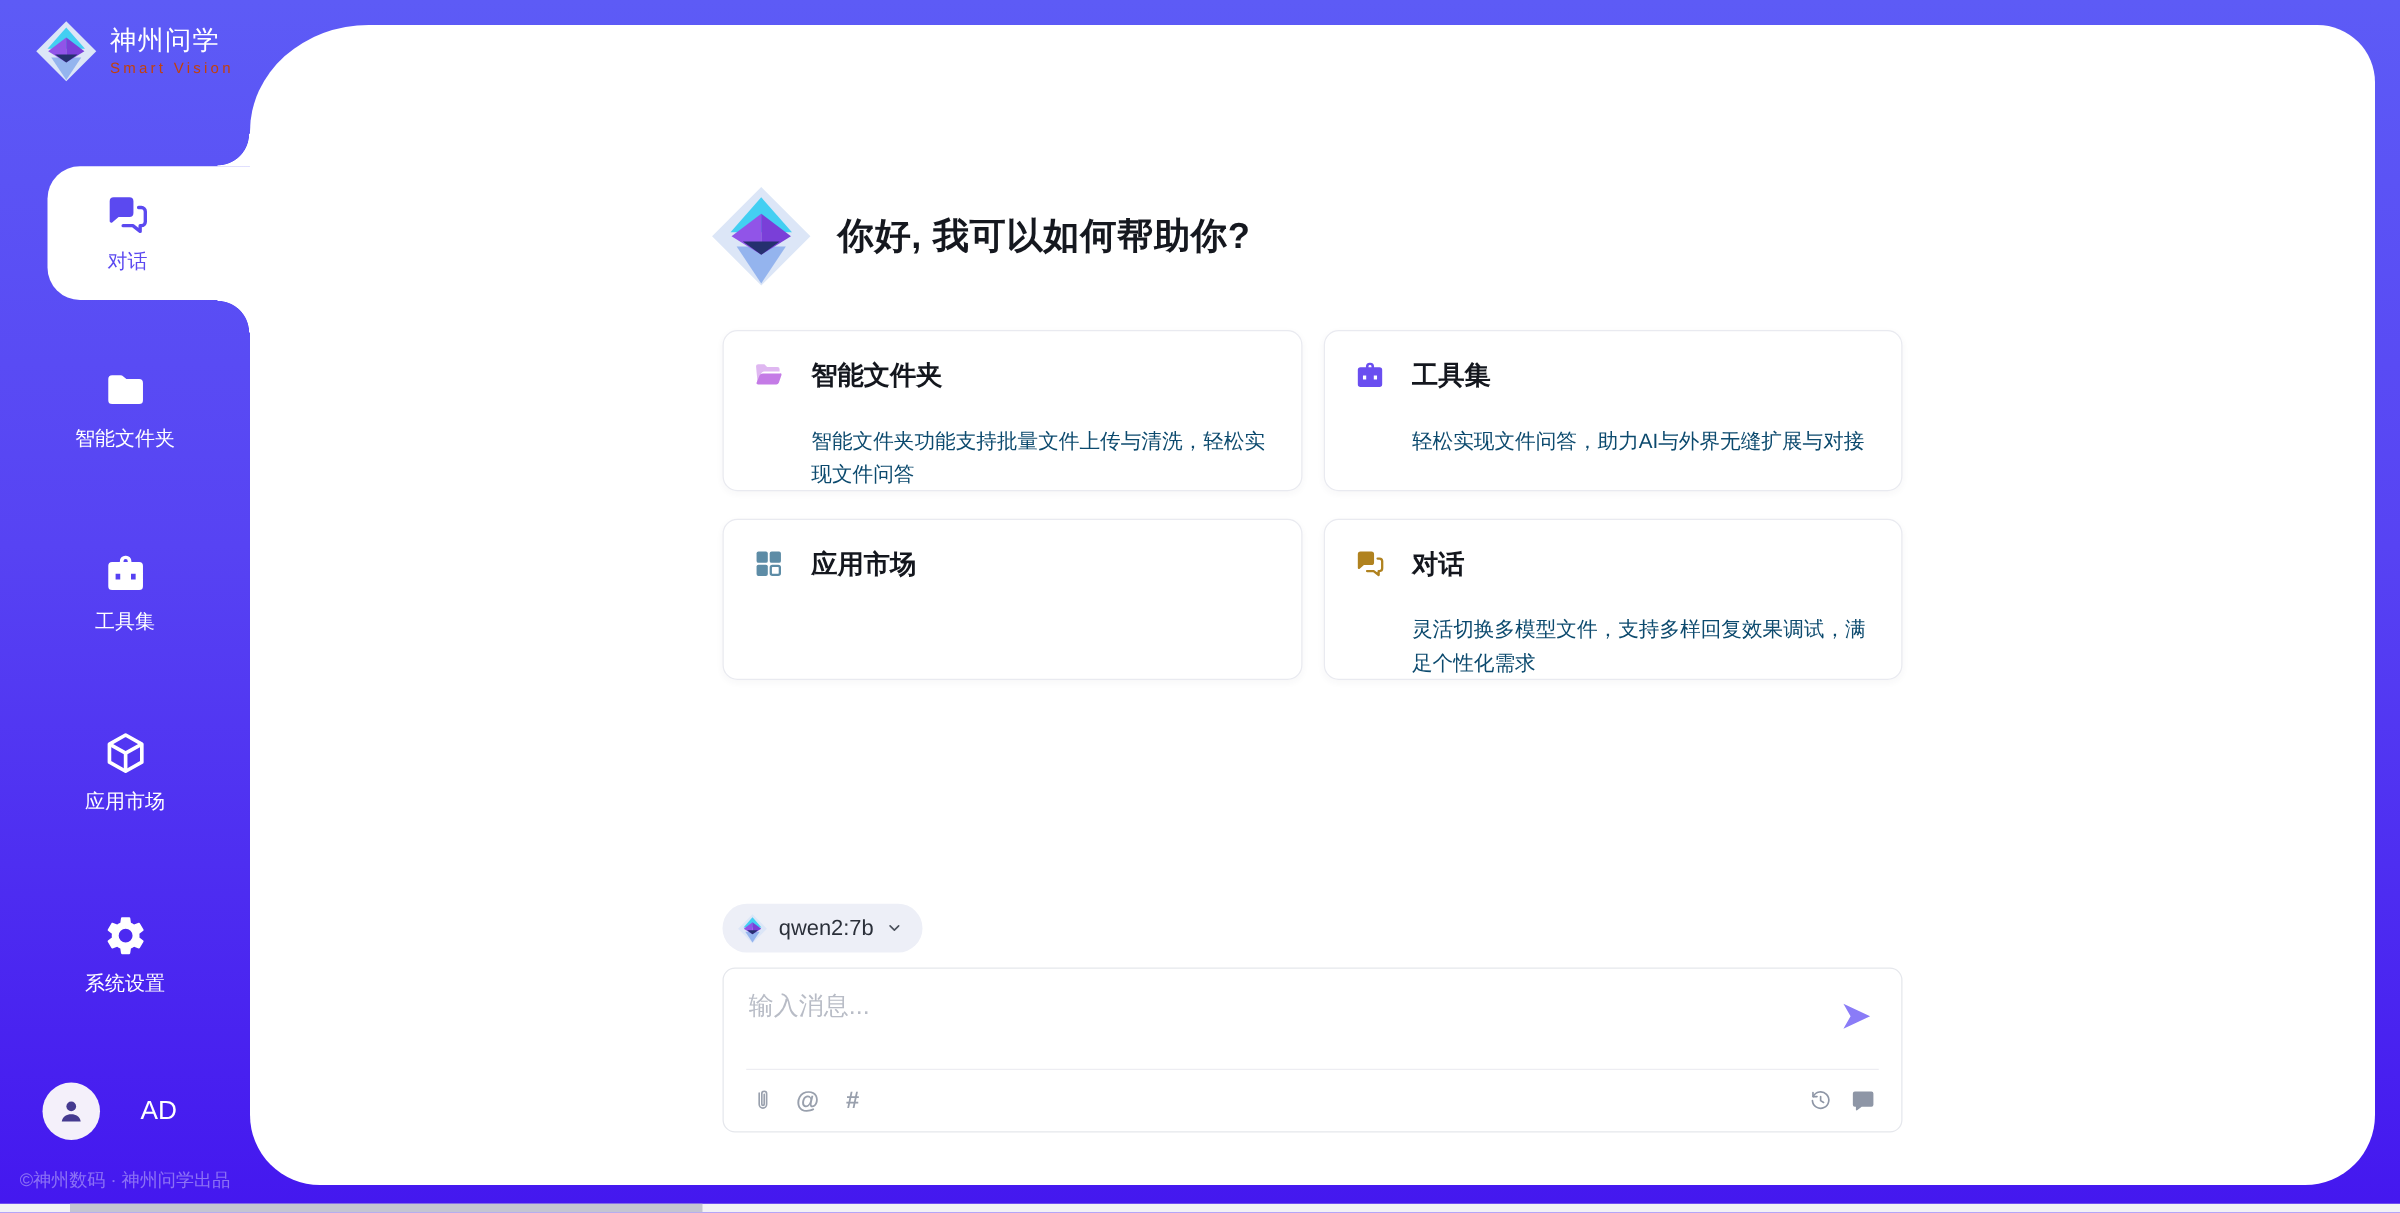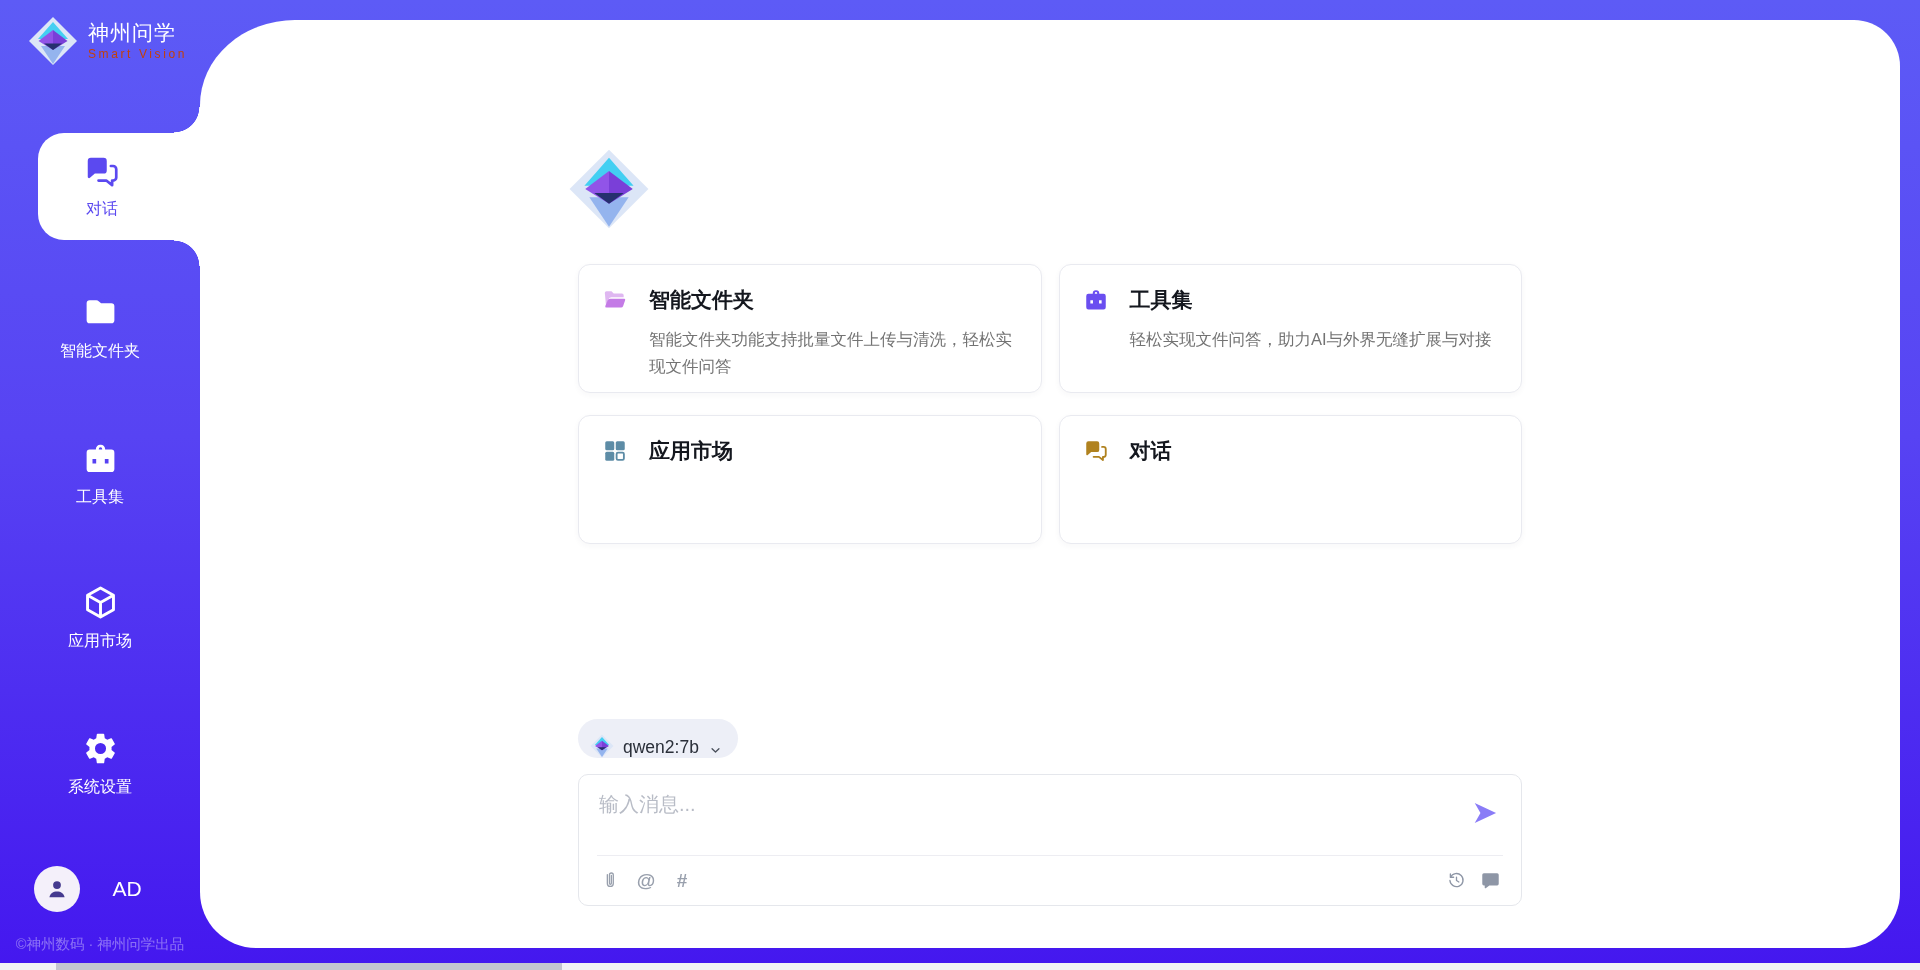--- a/index.html
+++ b/index.html
@@ -55,24 +55,24 @@
   .greeting .diamond { width:82px; height:82px; }
   .greeting h1 { font-size:29px; color:#15181f; margin:0; font-weight:700; letter-spacing:.5px; }
 
   .cards { display:grid; grid-template-columns:1fr 1fr; column-gap:17px; row-gap:22px; margin-top:34px; }
   .card { border:1px solid #e9eaf0; border-radius:12px; background:#fff; height:129px;
     padding:21px 24px 0 23px; cursor:pointer; box-shadow:0 2px 6px rgba(40,40,80,.04); }
   .card-head { display:flex; align-items:center; gap:21px; }
   .card-icon { width:26px; height:26px; flex:0 0 26px; }
   .card-icon svg { width:26px; height:26px; }
   .card-title { font-size:21px; font-weight:700; color:#14171e; }
-  .card-desc { margin:12px 0 0 47px; font-size:16.5px; color:#737373; line-height:27px; }
+  .card-desc { margin:26px 0 0 47px; font-size:16.5px; color:#0c4a6e; line-height:27px; }
 
   .composer-area { margin-top:auto; margin-bottom:42px; }
-  .model-pill { display:inline-flex; align-items:flex-end; gap:9px; background:#edeff7; border:none;
+  .model-pill { display:inline-flex; align-items:center; gap:9px; background:#edeff7; border:none;
     border-radius:20px; height:39px; padding:0 15px 0 12px; cursor:pointer; font-family:inherit; }
   .model-pill .diamond { width:24px; height:24px; }
   .model-name { font-size:17.5px; color:#2a2f39; }
   .chevron { width:15px; height:15px; color:#4a505b; }
 
   .composer { margin-top:12px; border:1px solid #e5e7ec; border-radius:10px; position:relative;
     padding:14px 18px 10px; background:#fff; }
   .composer textarea { display:block; width:860px; height:62px; border:none; outline:none; resize:none;
     font-family:inherit; font-size:20px; color:#333; background:transparent; }
   .composer textarea::placeholder { color:#b8bcc6; }
@@ -172,20 +172,21 @@
 
     <div class="greeting">
       <svg class="diamond" viewBox="0 0 100 100">
         <polygon points="50,2 98,50 50,98 2,50" fill="#dce6f7"></polygon>
         <polygon points="50,96 74,60 26,60" fill="#5a8be8" opacity="0.55"></polygon>
         <polygon points="50,12 80,46 20,46" fill="#43cff2"></polygon>
         <polygon points="50,28 21,50 50,68" fill="#9154e8"></polygon>
         <polygon points="50,28 79,50 50,68" fill="#7a3fd8"></polygon>
         <polygon points="50,68 68,55 32,55" fill="#25306e"></polygon>
       </svg>
+      <h1>你好, 我可以如何帮助你?</h1>
     </div>
 
     <div class="cards">
 
       <div class="card">
         <div class="card-head">
           <span class="card-icon" style="color: rgb(196, 123, 230);">
             <svg viewBox="0 0 24 24">
               <g fill="currentColor">
                 <path d="M2.6 5.6A1.6 1.6 0 0 1 4.2 4h4.6l2 2h7.6A1.6 1.6 0 0 1 20 7.6v1.9H8.6a2.6 2.6 0 0 0-2.4 1.7l-2.5 6z" opacity=".55"></path>
@@ -229,20 +230,21 @@
       <div class="card">
         <div class="card-head">
           <span class="card-icon" style="color: rgb(176, 130, 31);">
             <svg viewBox="0 0 24 24">
               <path fill="currentColor" d="M3 5a2 2 0 0 1 2-2h8a2 2 0 0 1 2 2v6a2 2 0 0 1-2 2H7.5L4.4 15.6A.8.8 0 0 1 3 15z"></path>
               <path fill="none" stroke="currentColor" stroke-width="1.7" stroke-linejoin="round" stroke-linecap="round" d="M17.6 8.2H19a2 2 0 0 1 2 2v5.2a2 2 0 0 1-2 2h-.6v2.9l-3.7-2.9H9.8"></path>
             </svg>
           </span>
           <span class="card-title">对话</span>
         </div>
+        <div class="card-desc">灵活切换多模型文件，支持多样回复效果调试，满足个性化需求</div>
       </div>
     </div>
 
     <div class="composer-area">
       <button class="model-pill">
         <svg class="diamond" viewBox="0 0 100 100">
           <polygon points="50,2 98,50 50,98 2,50" fill="#dce6f7"></polygon>
           <polygon points="50,96 74,60 26,60" fill="#5a8be8" opacity="0.55"></polygon>
           <polygon points="50,12 80,46 20,46" fill="#43cff2"></polygon>
           <polygon points="50,28 21,50 50,68" fill="#9154e8"></polygon>

